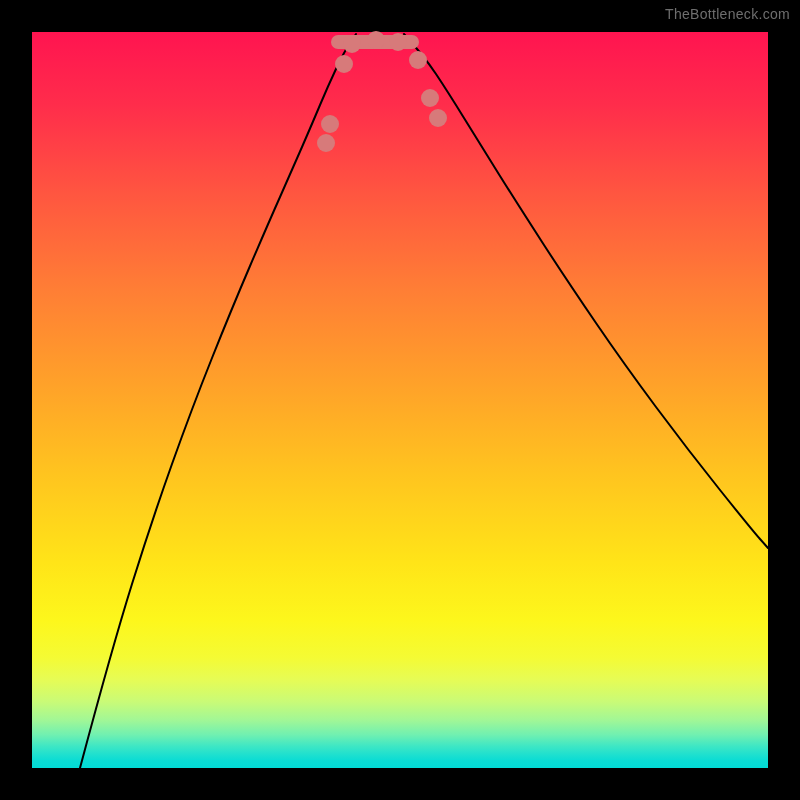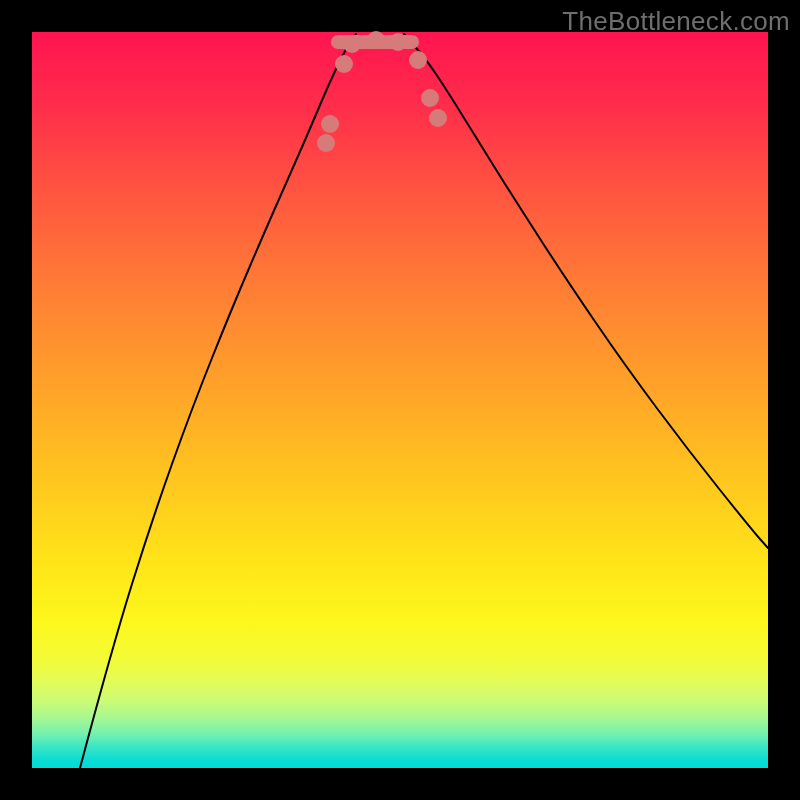--- a/index.html
+++ b/index.html
@@ -43,21 +43,21 @@
       #1ee0cf 98.2%,
       #0adcd4 99%,
       #02dbd6 100%
     );
   }
   .watermark {
     position: absolute;
     top: 6px;
     right: 10px;
     color: #6e6e6e;
-    font-size: 26px;
+    font-size: 14px;
     font-weight: 500;
     letter-spacing: 0.3px;
     z-index: 10;
     user-select: none;
   }
   svg.curves {
     position: absolute;
     left: 0; top: 0;
     width: 736px; height: 736px;
     overflow: visible;

